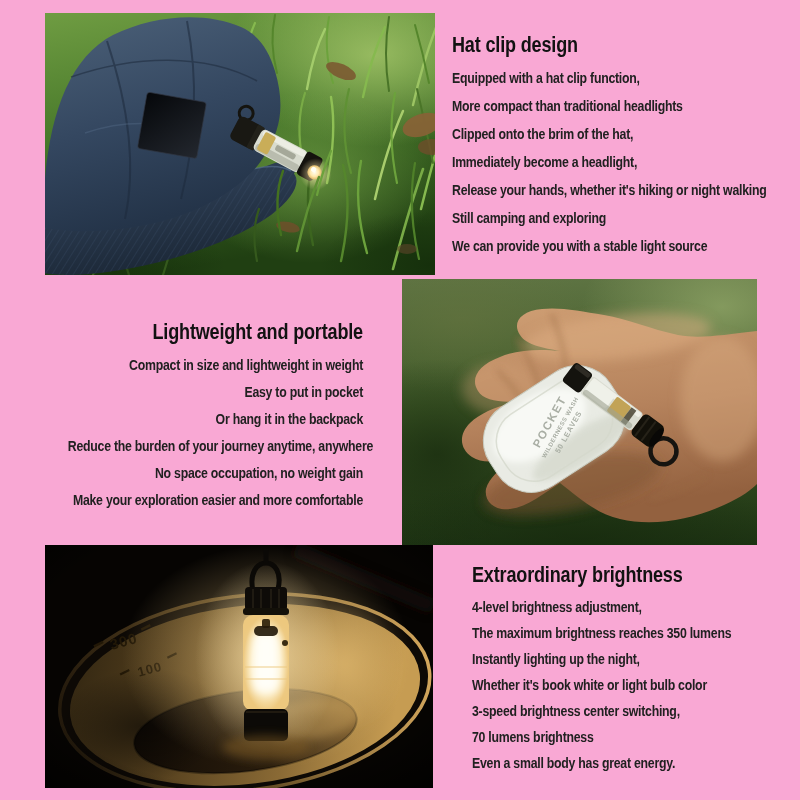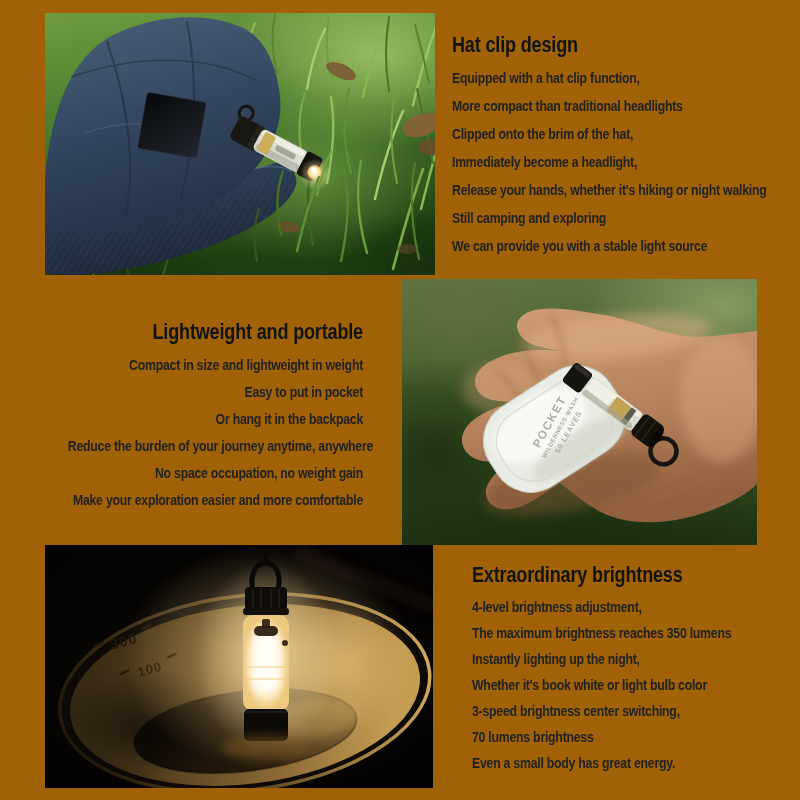--- a/index.html
+++ b/index.html
@@ -1,17 +1,17 @@
 <!DOCTYPE html>
 <html><head>
 <meta charset="utf-8">
 <style>
   html,body{margin:0;padding:0;}
   body{background:#cfcfcd;font-family:"Liberation Sans","DejaVu Sans",sans-serif;}
-  #page{position:relative;width:800px;height:800px;background:#a16207;overflow:hidden;margin:0 auto;}
+  #page{position:relative;width:800px;height:800px;background:#f9a8d4;overflow:hidden;margin:0 auto;}
   .photo{position:absolute;overflow:hidden;}
   .photo svg{display:block;}
   .tblock{position:absolute;color:#1c1c1c;}
   .tblock.left{transform:scaleX(.82);transform-origin:left top;}
   .tblock.right{transform:scaleX(.82);transform-origin:right top;text-align:right;}
   .hd{font-weight:700;font-size:22px;line-height:26px;letter-spacing:-.2px;color:#121212;white-space:nowrap;}
   .lines{margin-top:6px;}
   .ln{font-weight:700;font-size:15px;letter-spacing:-.3px;white-space:nowrap;color:#212121;}
   .lh28 .ln{line-height:28px;}
   .lh27 .ln{line-height:27px;}

